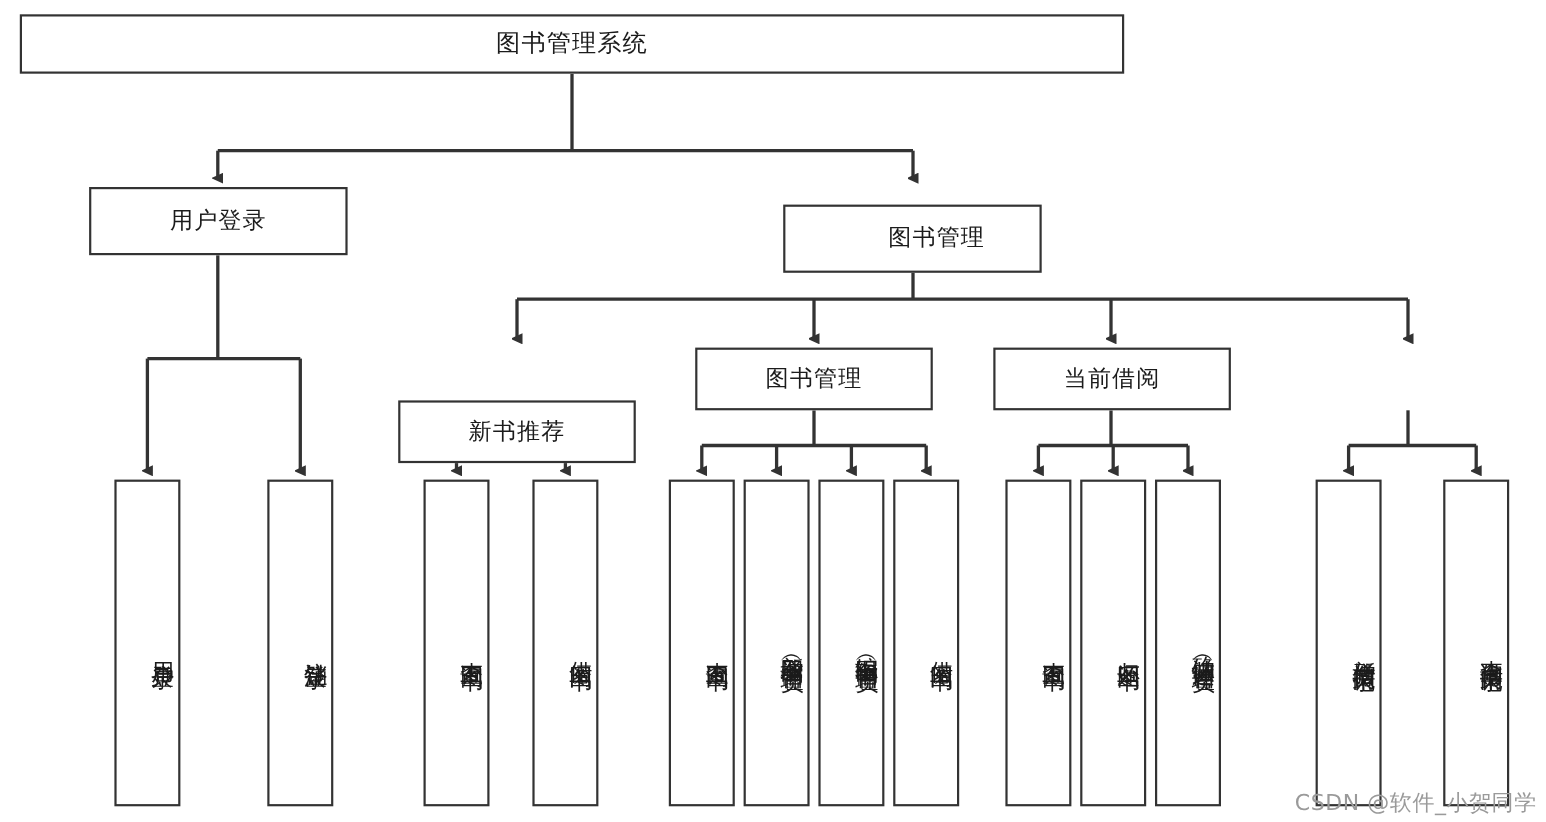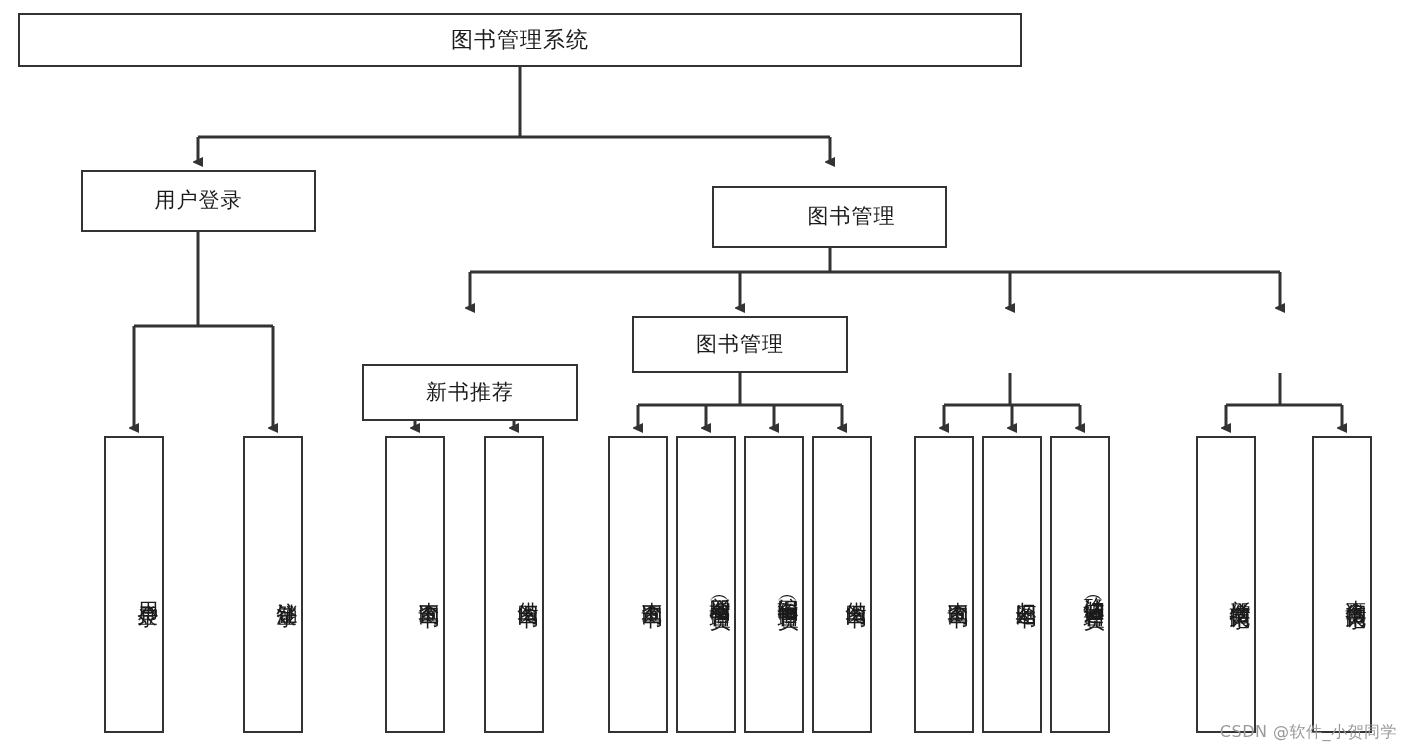--- a/index.html
+++ b/index.html
@@ -52,21 +52,21 @@
     text-orientation: upright;
     white-space: nowrap;
   }
   .node.root {
     font-size: 22px;
   }
   #watermark {
     position: absolute;
     right: 8px;
     bottom: 4px;
-    font-size: 16px;
+    font-size: 20px;
     color: #9a9a9a;
     letter-spacing: 0.5px;
     white-space: nowrap;
   }
 </style>
 </head>
 <body>
 
 <div id="canvas">
 
@@ -120,20 +120,21 @@
     </g>
   </svg>
 
   <div class="node horiz root" style="left: 18px; top: 13px; width: 1004px; height: 54px;">图书管理系统</div>
 
   <div class="node horiz" style="left: 81px; top: 170px; width: 235px; height: 62px;">用户登录</div>
   <div class="node horiz" style="left: 712px; top: 186px; width: 235px; height: 62px; padding-left: 44px;">图书管理</div>
 
   <div class="node horiz" style="left: 362px; top: 316px; width: 216px; height: 57px; margin-top: 48px;">新书推荐</div>
   <div class="node horiz" style="left: 632px; top: 316px; width: 216px; height: 57px;">图书管理</div>
+  <div class="node horiz" style="left: 903px; top: 316px; width: 216px; height: 57px;">当前借阅</div>
 
   <div class="node vert" style="left: 104px; top: 436px; width: 60px; height: 297px;">
       <span class="vtext">用户登录</span>
     </div>
   <div class="node vert" style="left: 243px; top: 436px; width: 60px; height: 297px;">
       <span class="vtext">注销登录</span>
     </div>
   <div class="node vert" style="left: 385px; top: 436px; width: 60px; height: 297px;">
       <span class="vtext">查询图书</span>
     </div>

